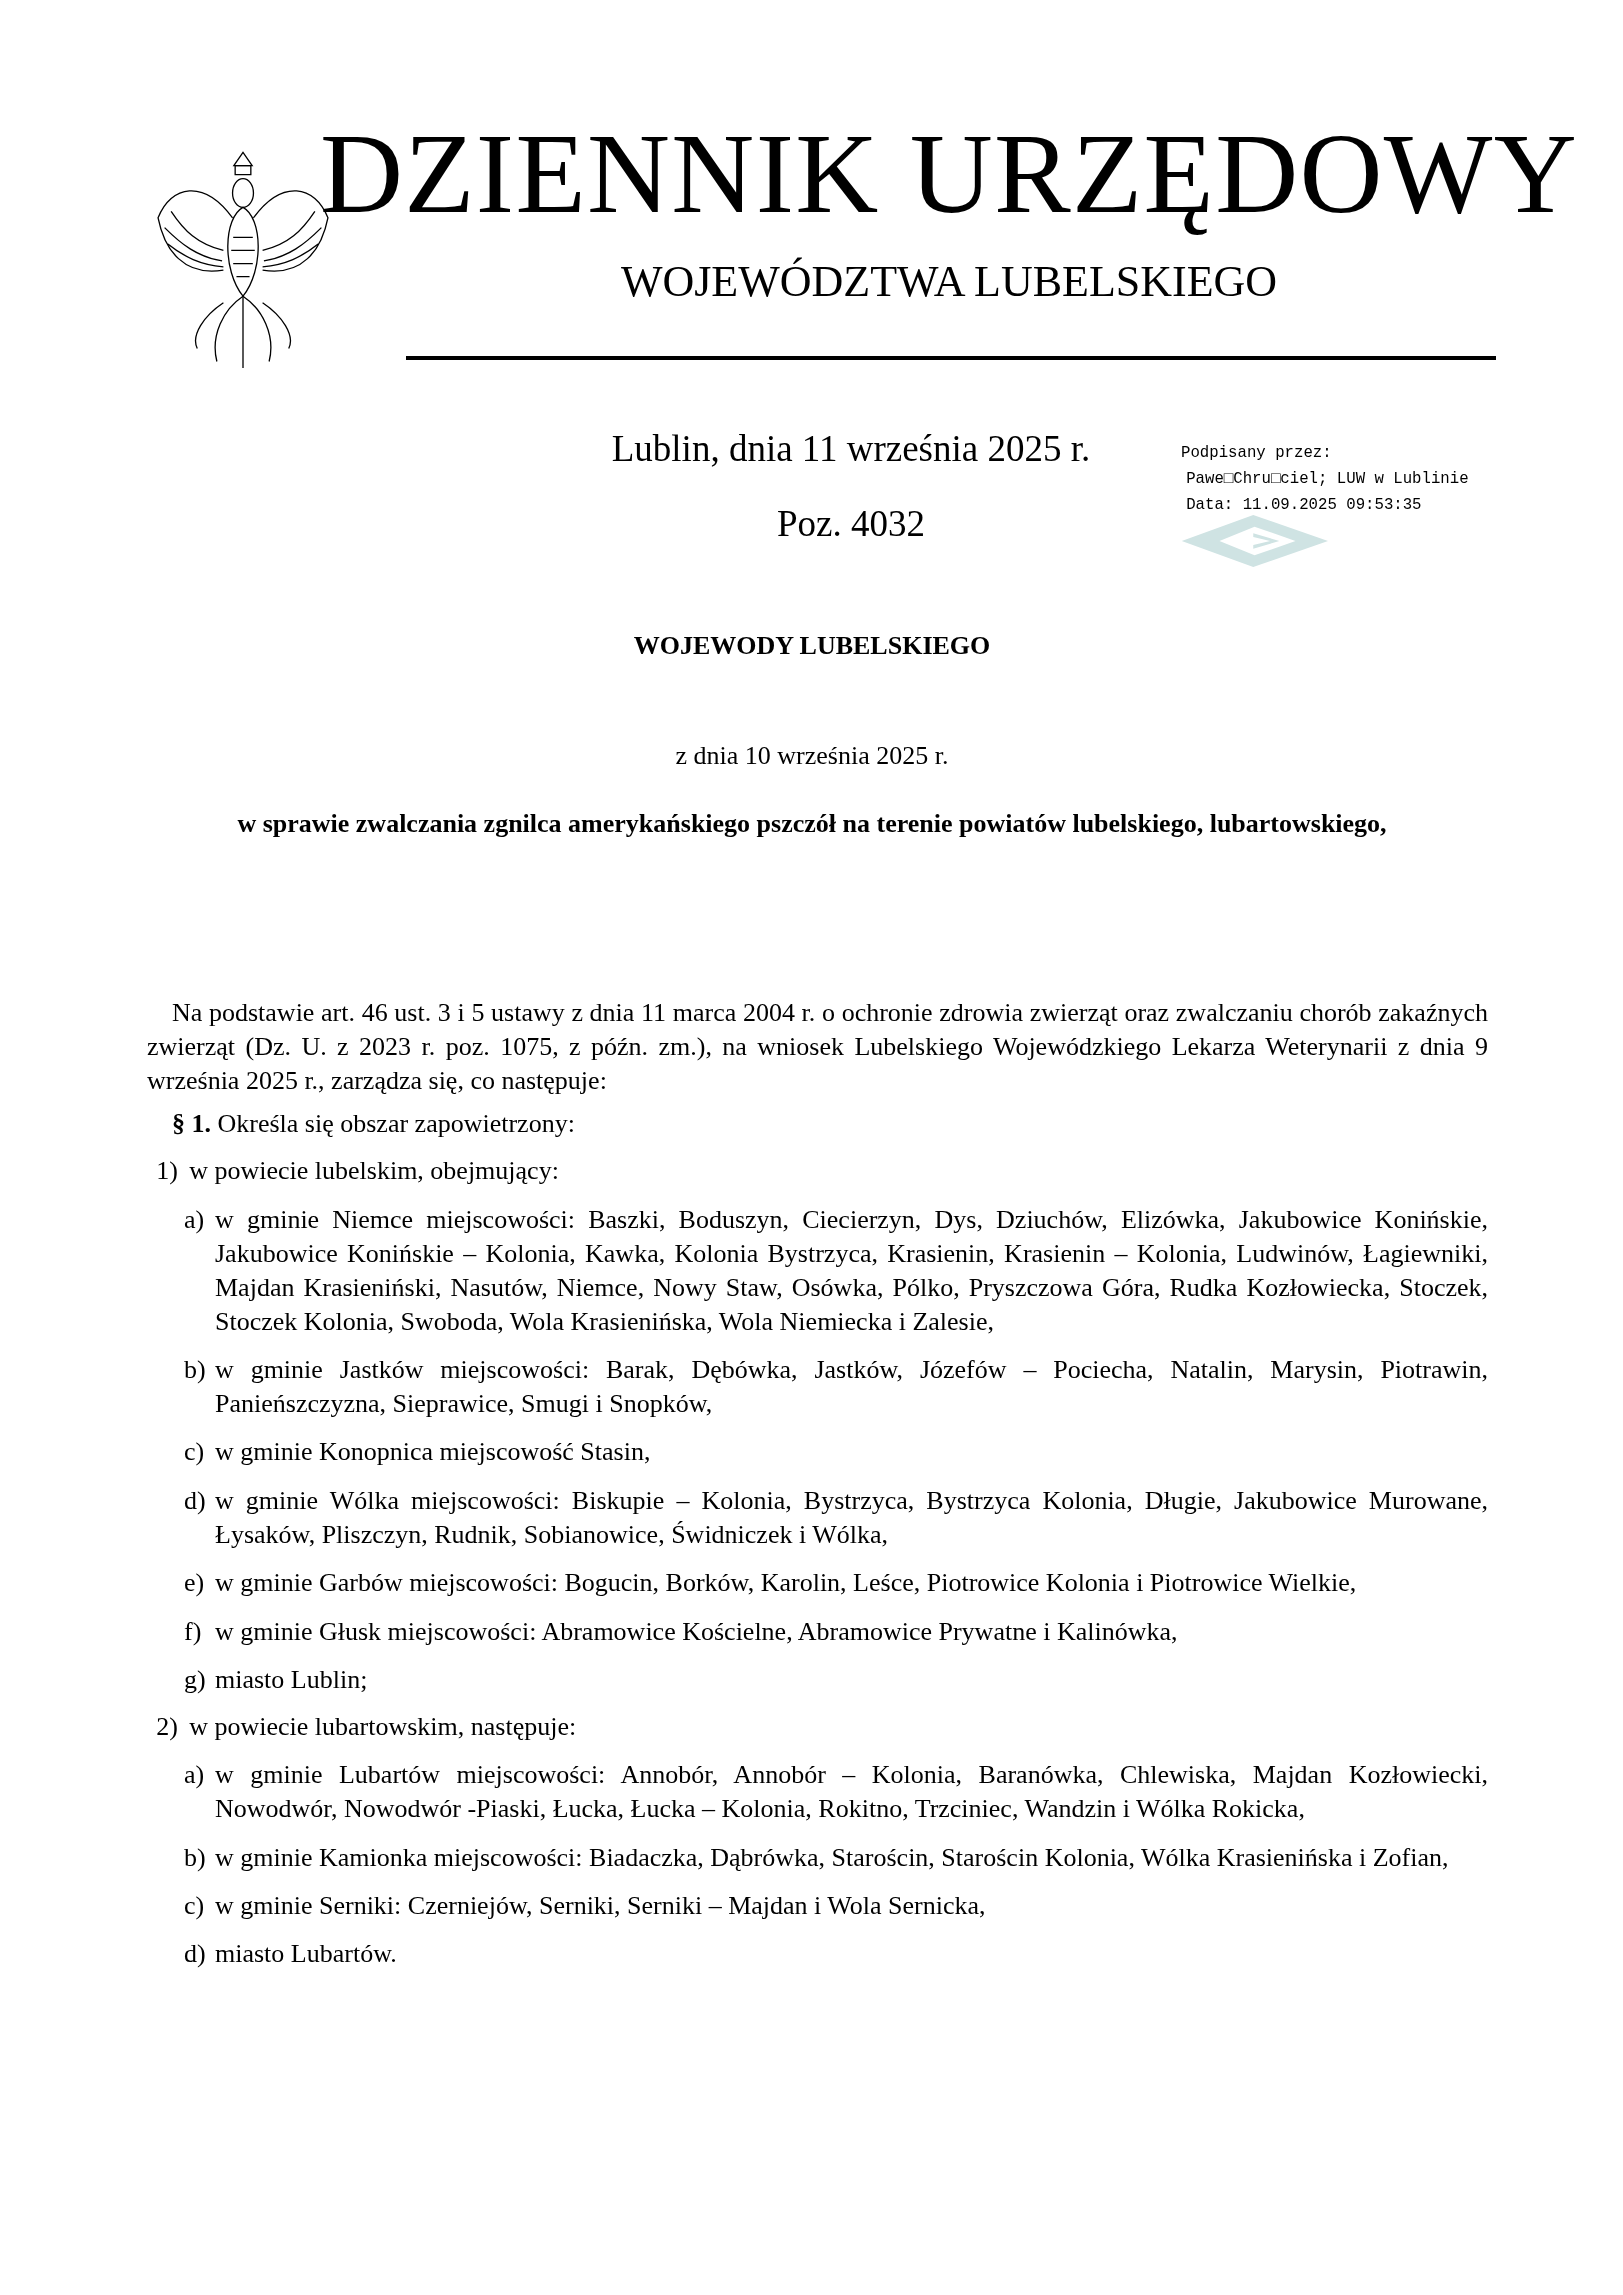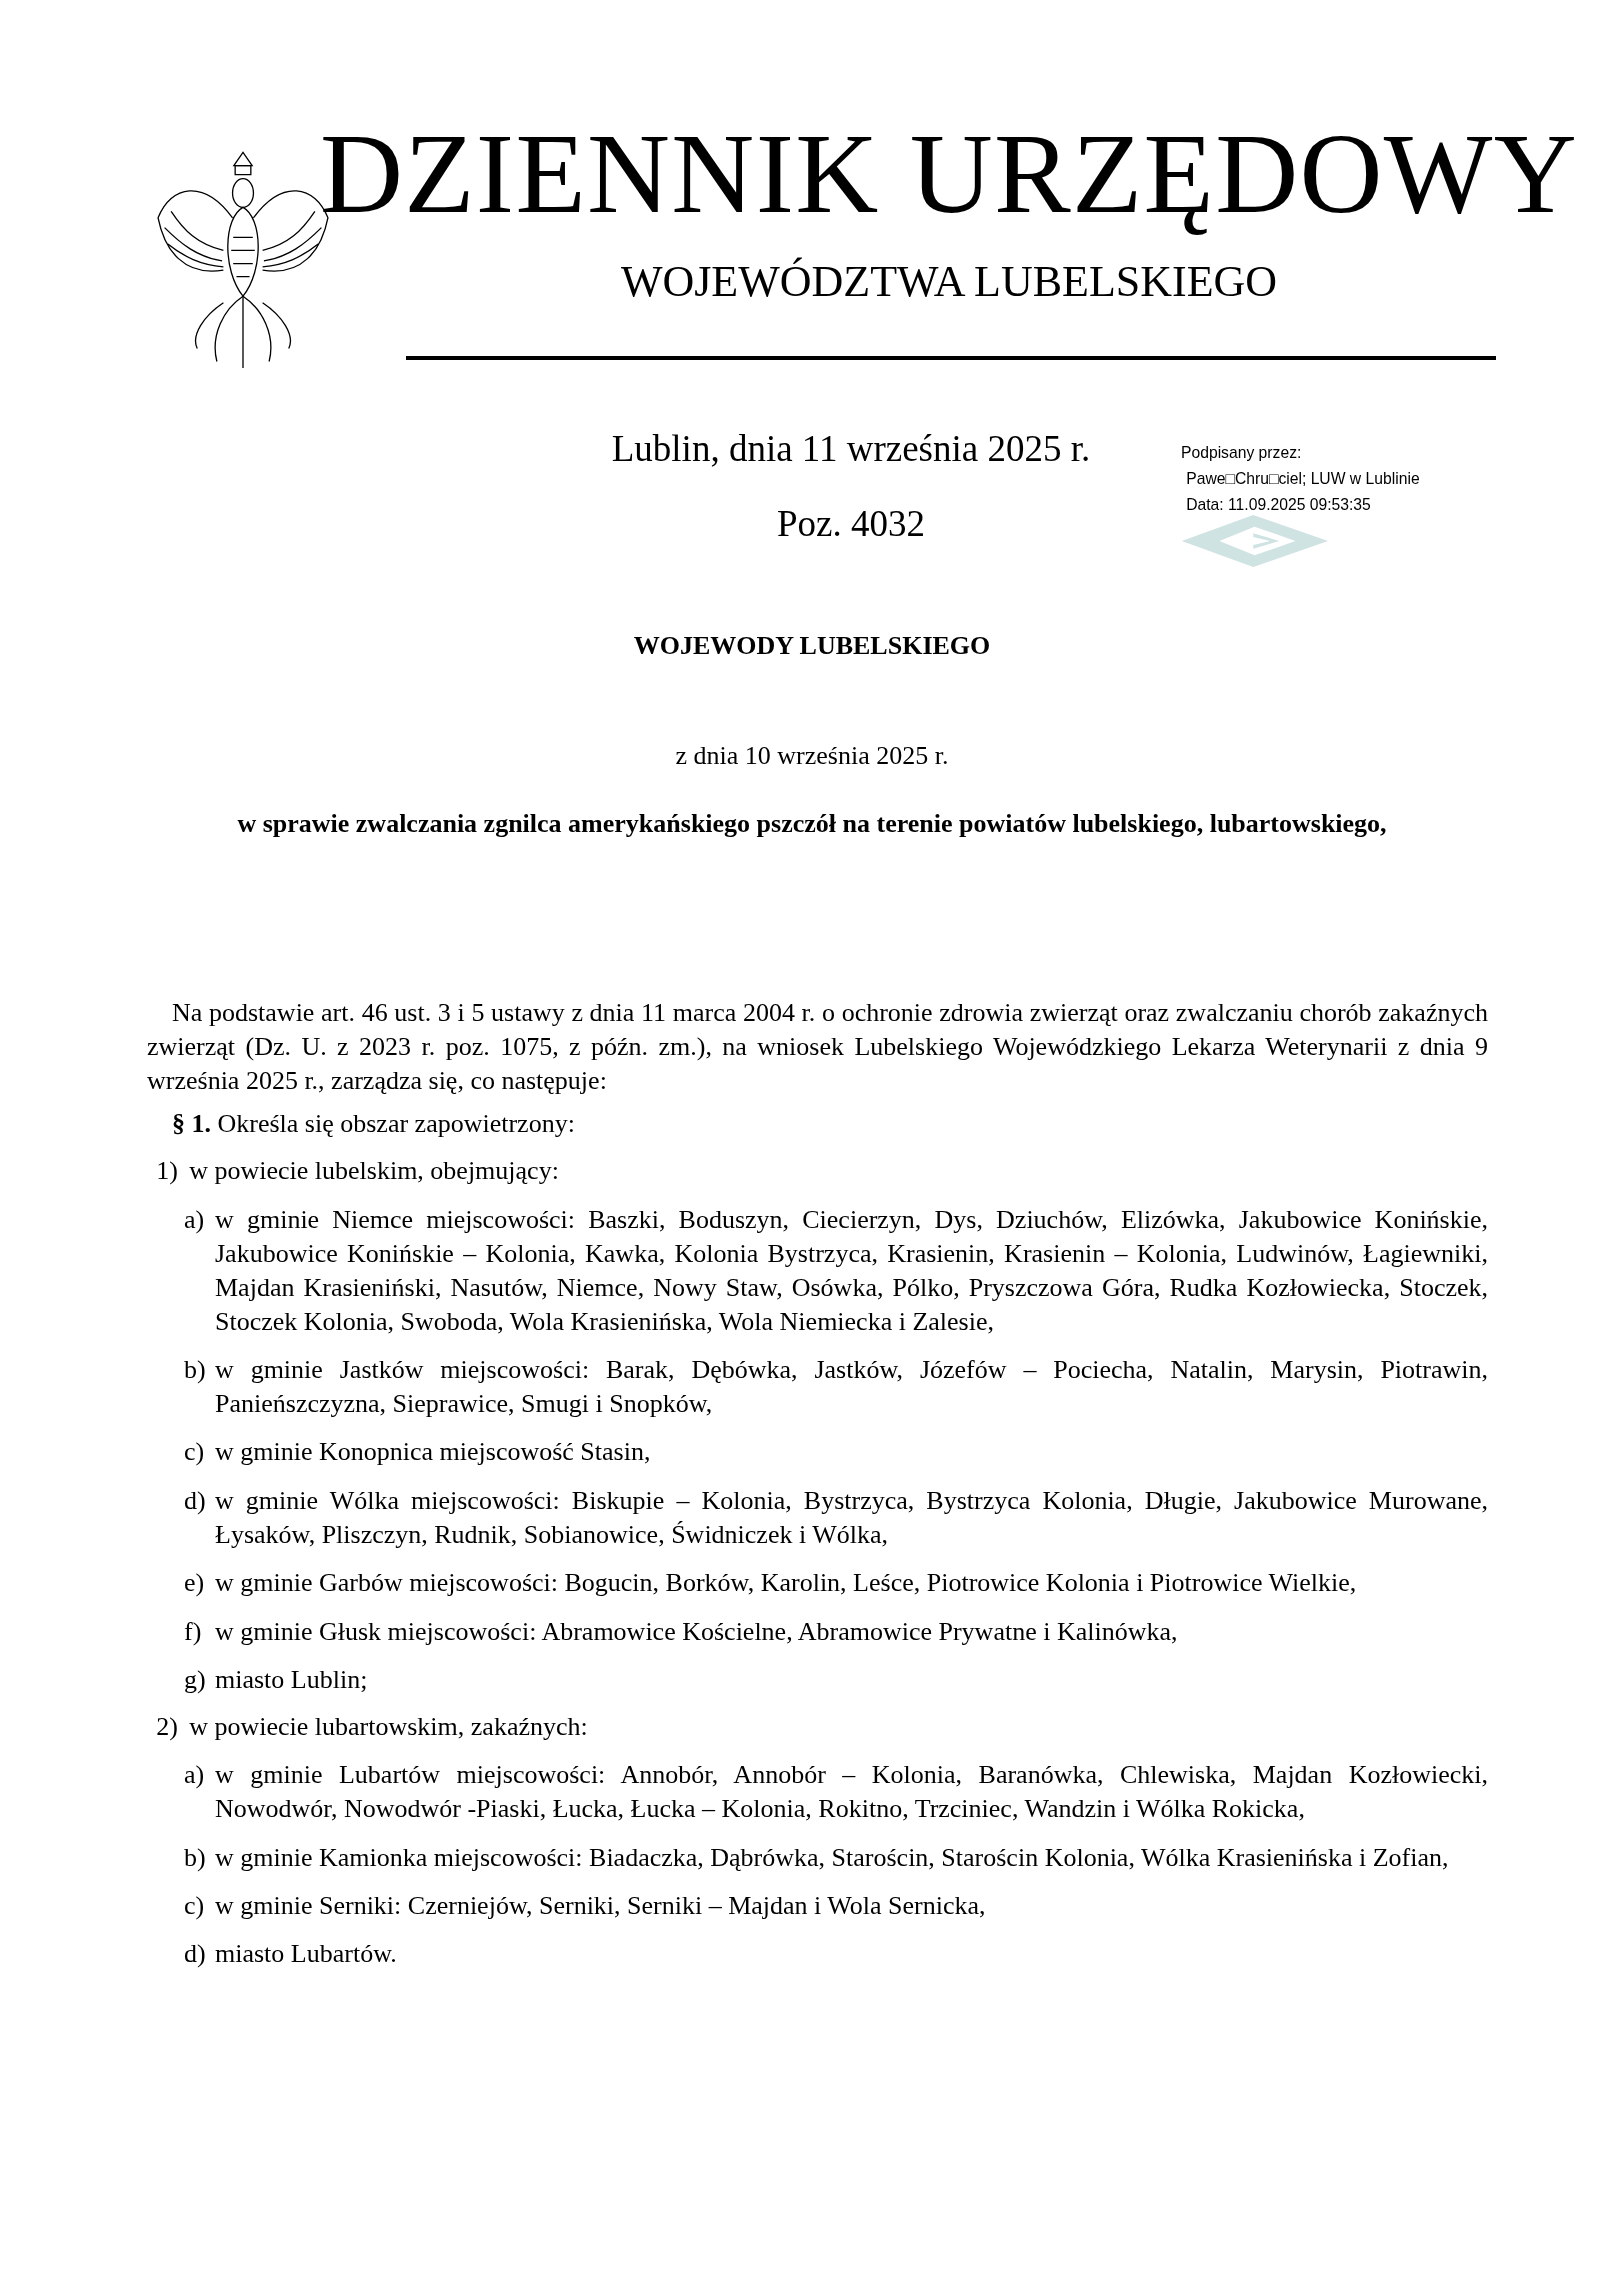--- a/index.html
+++ b/index.html
@@ -22,21 +22,21 @@
   .dateline {
     position: absolute; left: 406px; width: 890px; top: 429px;
     text-align: center; font-size: 37px; line-height: 1.1;
   }
   .poz {
     position: absolute; left: 406px; width: 890px; top: 504px;
     text-align: center; font-size: 37px; line-height: 1.1;
   }
   .signature {
     position: absolute; left: 1181px; top: 440px; width: 294px;
-    font-family: Liberation Sans, sans-serif; font-size: 15.7px; line-height: 26px; color: #000;
+    font-family: Liberation Mono, monospace; font-size: 15.7px; line-height: 26px; color: #000;
   }
   .signature .line2, .signature .line3 { padding-left: 5.2px; }
   .sig-logo { position: absolute; left: 1181px; top: 515px; width: 151px; height: 52px; }
 
   .heading {
     position: absolute; left: 151px; width: 1322px; text-align: center;
     font-size: 26px; font-weight: bold; line-height: 34px;
   }
   .h-title { top: 629px; }
   .h-date { top: 739px; font-weight: normal; }
@@ -137,21 +137,21 @@
       <p class="sub">
         <span class="lbl">f)</span>
         <span class="txt">w gminie Głusk miejscowości: Abramowice Kościelne, Abramowice Prywatne i Kalinówka,</span>
       </p>
       <p class="sub">
         <span class="lbl">g)</span>
         <span class="txt">miasto Lublin;</span>
       </p>
       <p class="point">
         <span class="num">2)</span>
-        <span>w powiecie lubartowskim, zakaźnych:</span>
+        <span>w powiecie lubartowskim, następuje:</span>
       </p>
       <p class="sub">
         <span class="lbl">a)</span>
         <span class="txt">w gminie Lubartów miejscowości: Annobór, Annobór – Kolonia, Baranówka, Chlewiska, Majdan Kozłowiecki, Nowodwór, Nowodwór -Piaski, Łucka, Łucka – Kolonia, Rokitno, Trzciniec, Wandzin i Wólka Rokicka,</span>
       </p>
       <p class="sub">
         <span class="lbl">b)</span>
         <span class="txt">w gminie Kamionka miejscowości: Biadaczka, Dąbrówka, Starościn, Starościn Kolonia, Wólka Krasienińska i Zofian,</span>
       </p>
       <p class="sub">

